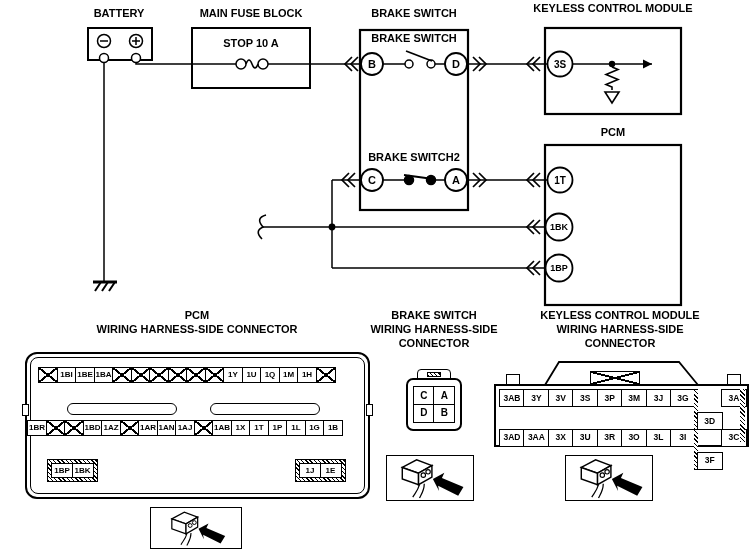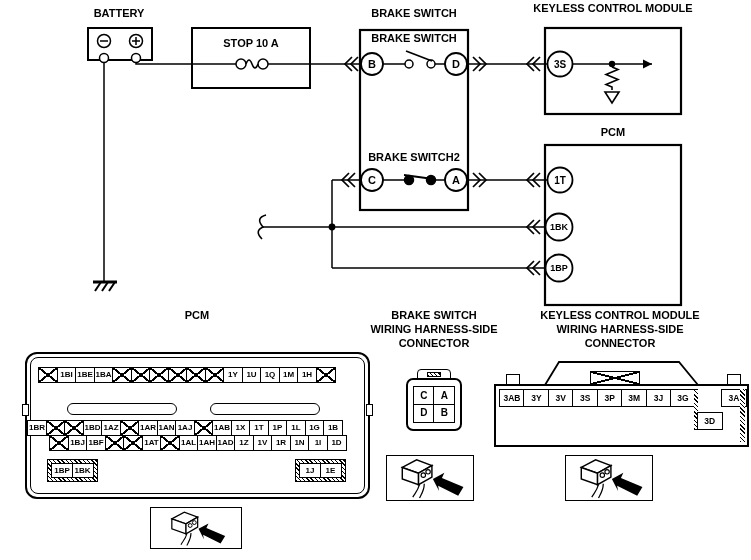--- a/index.html
+++ b/index.html
@@ -176,28 +176,30 @@
       <text x="372" y="180" font-size="11" dominant-baseline="central">C</text>
       <text x="456" y="180" font-size="11" dominant-baseline="central">A</text>
       <text x="560" y="64" font-size="10" dominant-baseline="central">3S</text>
       <text x="560" y="180" font-size="10" dominant-baseline="central">1T</text>
       <text x="559" y="227" font-size="9" dominant-baseline="central">1BK</text>
       <text x="559" y="268" font-size="9" dominant-baseline="central">1BP</text>
     </g>
   </svg>
 
   <div class="lbl" style="left:64px;top:7px;width:110px">BATTERY</div>
+  <div class="lbl" style="left:176px;top:7px;width:150px">MAIN FUSE BLOCK</div>
   <div class="lbl" style="left:339px;top:7px;width:150px">BRAKE SWITCH</div>
   <div class="lbl" style="left:518px;top:2px;width:190px">KEYLESS CONTROL MODULE</div>
   <div class="lbl" style="left:196px;top:37px;width:110px">STOP 10 A</div>
   <div class="lbl" style="left:354px;top:32px;width:120px">BRAKE SWITCH</div>
   <div class="lbl" style="left:354px;top:151px;width:120px">BRAKE SWITCH2</div>
   <div class="lbl" style="left:563px;top:126px;width:100px">PCM</div>
 
   <div class="lbl" style="left:97px;top:309px;width:200px">PCM</div>
+  <div class="lbl" style="left:72px;top:323px;width:250px">WIRING HARNESS-SIDE CONNECTOR</div>
   <div class="lbl" style="left:359px;top:309px;width:150px">BRAKE SWITCH</div>
   <div class="lbl" style="left:354px;top:323px;width:160px">WIRING HARNESS-SIDE</div>
   <div class="lbl" style="left:374px;top:337px;width:120px">CONNECTOR</div>
   <div class="lbl" style="left:520px;top:309px;width:200px">KEYLESS CONTROL MODULE</div>
   <div class="lbl" style="left:545px;top:323px;width:150px">WIRING HARNESS-SIDE</div>
   <div class="lbl" style="left:570px;top:337px;width:100px">CONNECTOR</div>
 
   <div class="pcm-conn">
     <div class="pcm-inner"></div>
     <div class="notch" style="left:-5px;top:50px"></div>
@@ -236,38 +238,20 @@
           <div class="cell">1AN</div>
           <div class="cell">1AJ</div>
           <div class="cell crossed"></div>
           <div class="cell">1AB</div>
           <div class="cell">1X</div>
           <div class="cell">1T</div>
           <div class="cell">1P</div>
           <div class="cell">1L</div>
           <div class="cell">1G</div>
           <div class="cell">1B</div>
-        </div>
-        <div class="cell-row">
-          <div class="cell crossed"></div>
-          <div class="cell">1BJ</div>
-          <div class="cell">1BF</div>
-          <div class="cell crossed"></div>
-          <div class="cell crossed"></div>
-          <div class="cell">1AT</div>
-          <div class="cell crossed"></div>
-          <div class="cell">1AL</div>
-          <div class="cell">1AH</div>
-          <div class="cell">1AD</div>
-          <div class="cell">1Z</div>
-          <div class="cell">1V</div>
-          <div class="cell">1R</div>
-          <div class="cell">1N</div>
-          <div class="cell">1I</div>
-          <div class="cell">1D</div>
         </div>
       </div>
     <div class="hatch-box hatch grid-mini" style="left:20px;top:105px">
         <div class="cell-row">
           <div class="cell">1BP</div>
           <div class="cell">1BK</div>
         </div>
       </div>
     <div class="hatch-box hatch grid-mini" style="left:268px;top:105px">
         <div class="cell-row">
@@ -310,20 +294,33 @@
             <div class="cell">3V</div>
             <div class="cell">3S</div>
             <div class="cell">3P</div>
             <div class="cell">3M</div>
             <div class="cell">3J</div>
             <div class="cell">3G</div>
             <div class="cell-divider hatch"></div>
             <div class="cell">3D</div>
             <div class="cell">3A</div>
           </div>
+          <div class="cell-row">
+            <div class="cell">3AD</div>
+            <div class="cell">3AA</div>
+            <div class="cell">3X</div>
+            <div class="cell">3U</div>
+            <div class="cell">3R</div>
+            <div class="cell">3O</div>
+            <div class="cell">3L</div>
+            <div class="cell">3I</div>
+            <div class="cell-divider hatch"></div>
+            <div class="cell">3F</div>
+            <div class="cell">3C</div>
+          </div>
         </div>
       <div class="ks-strip hatch"></div>
     </div>
   </div>
 
   <div class="icon-box" style="left:386px;top:455px;width:88px;height:46px">
     <svg width="86" height="46" viewBox="0 0 90 48">
         <use href="#plug-icon"></use>
       </svg>
   </div>

